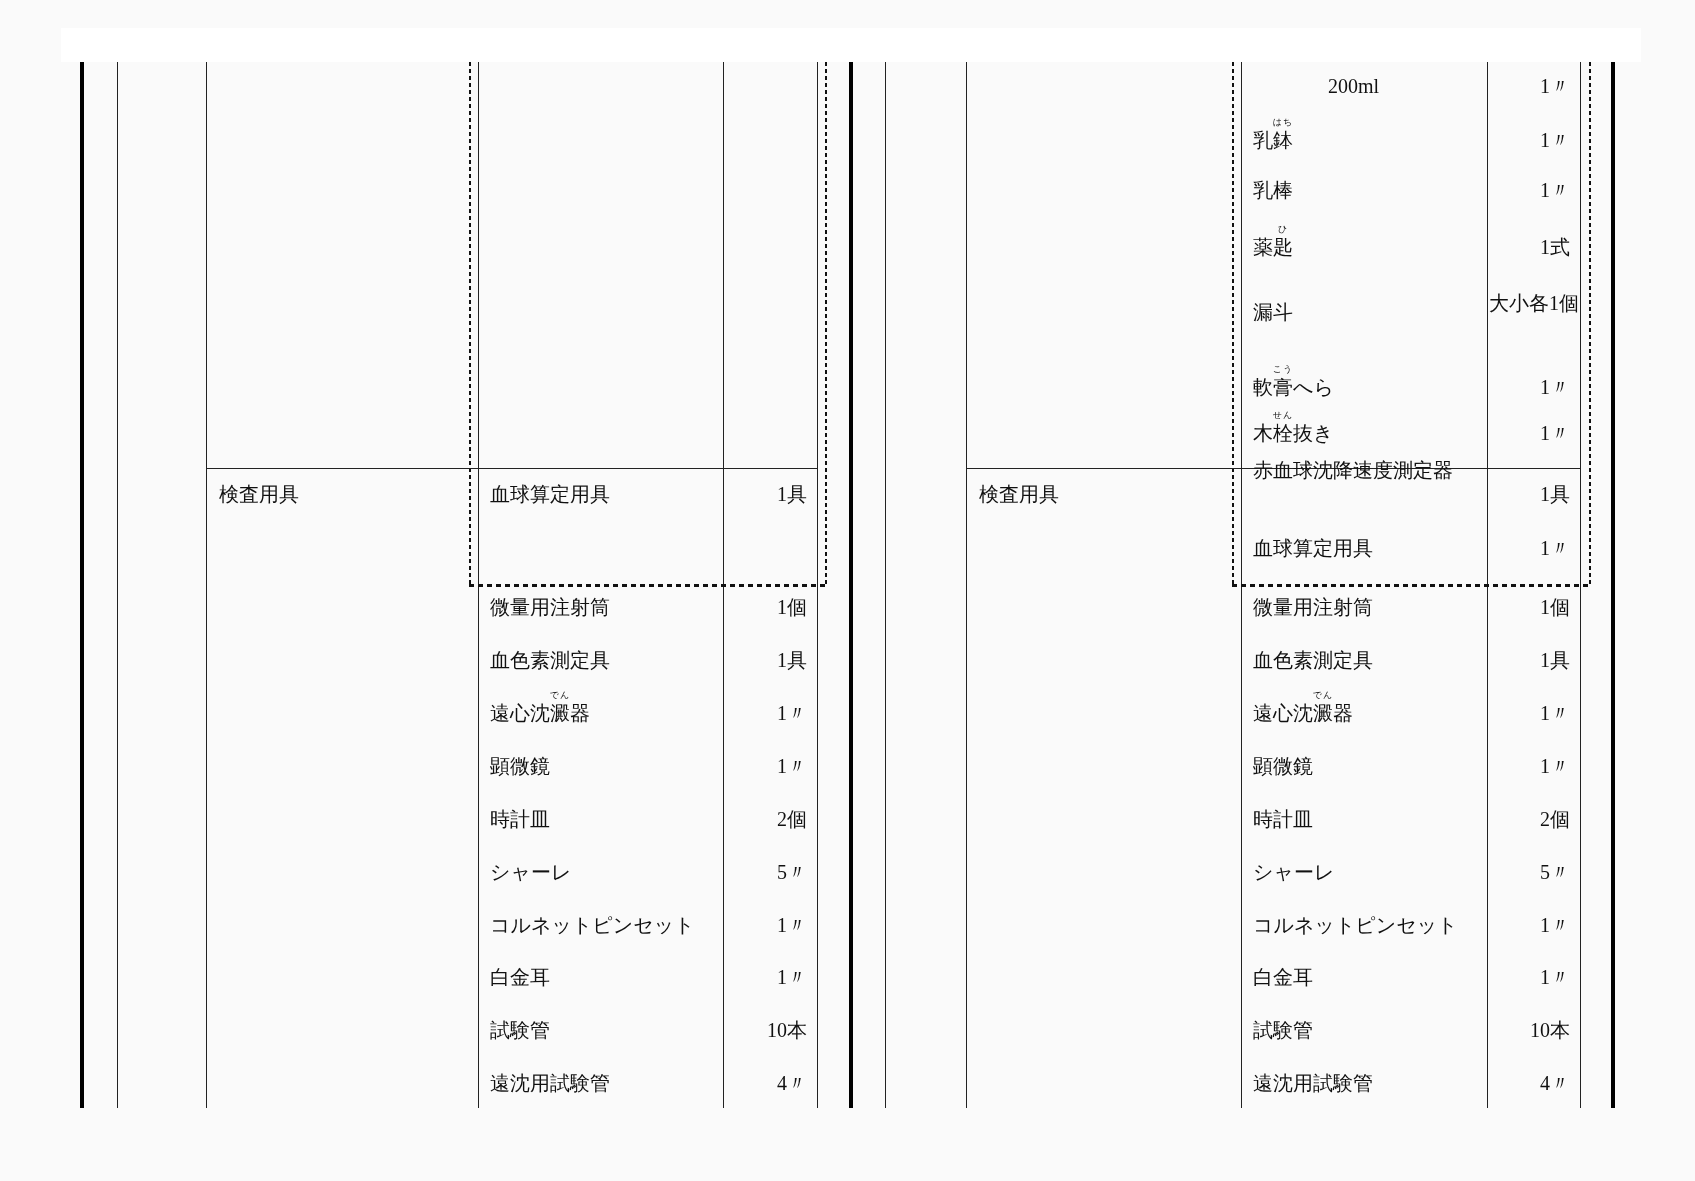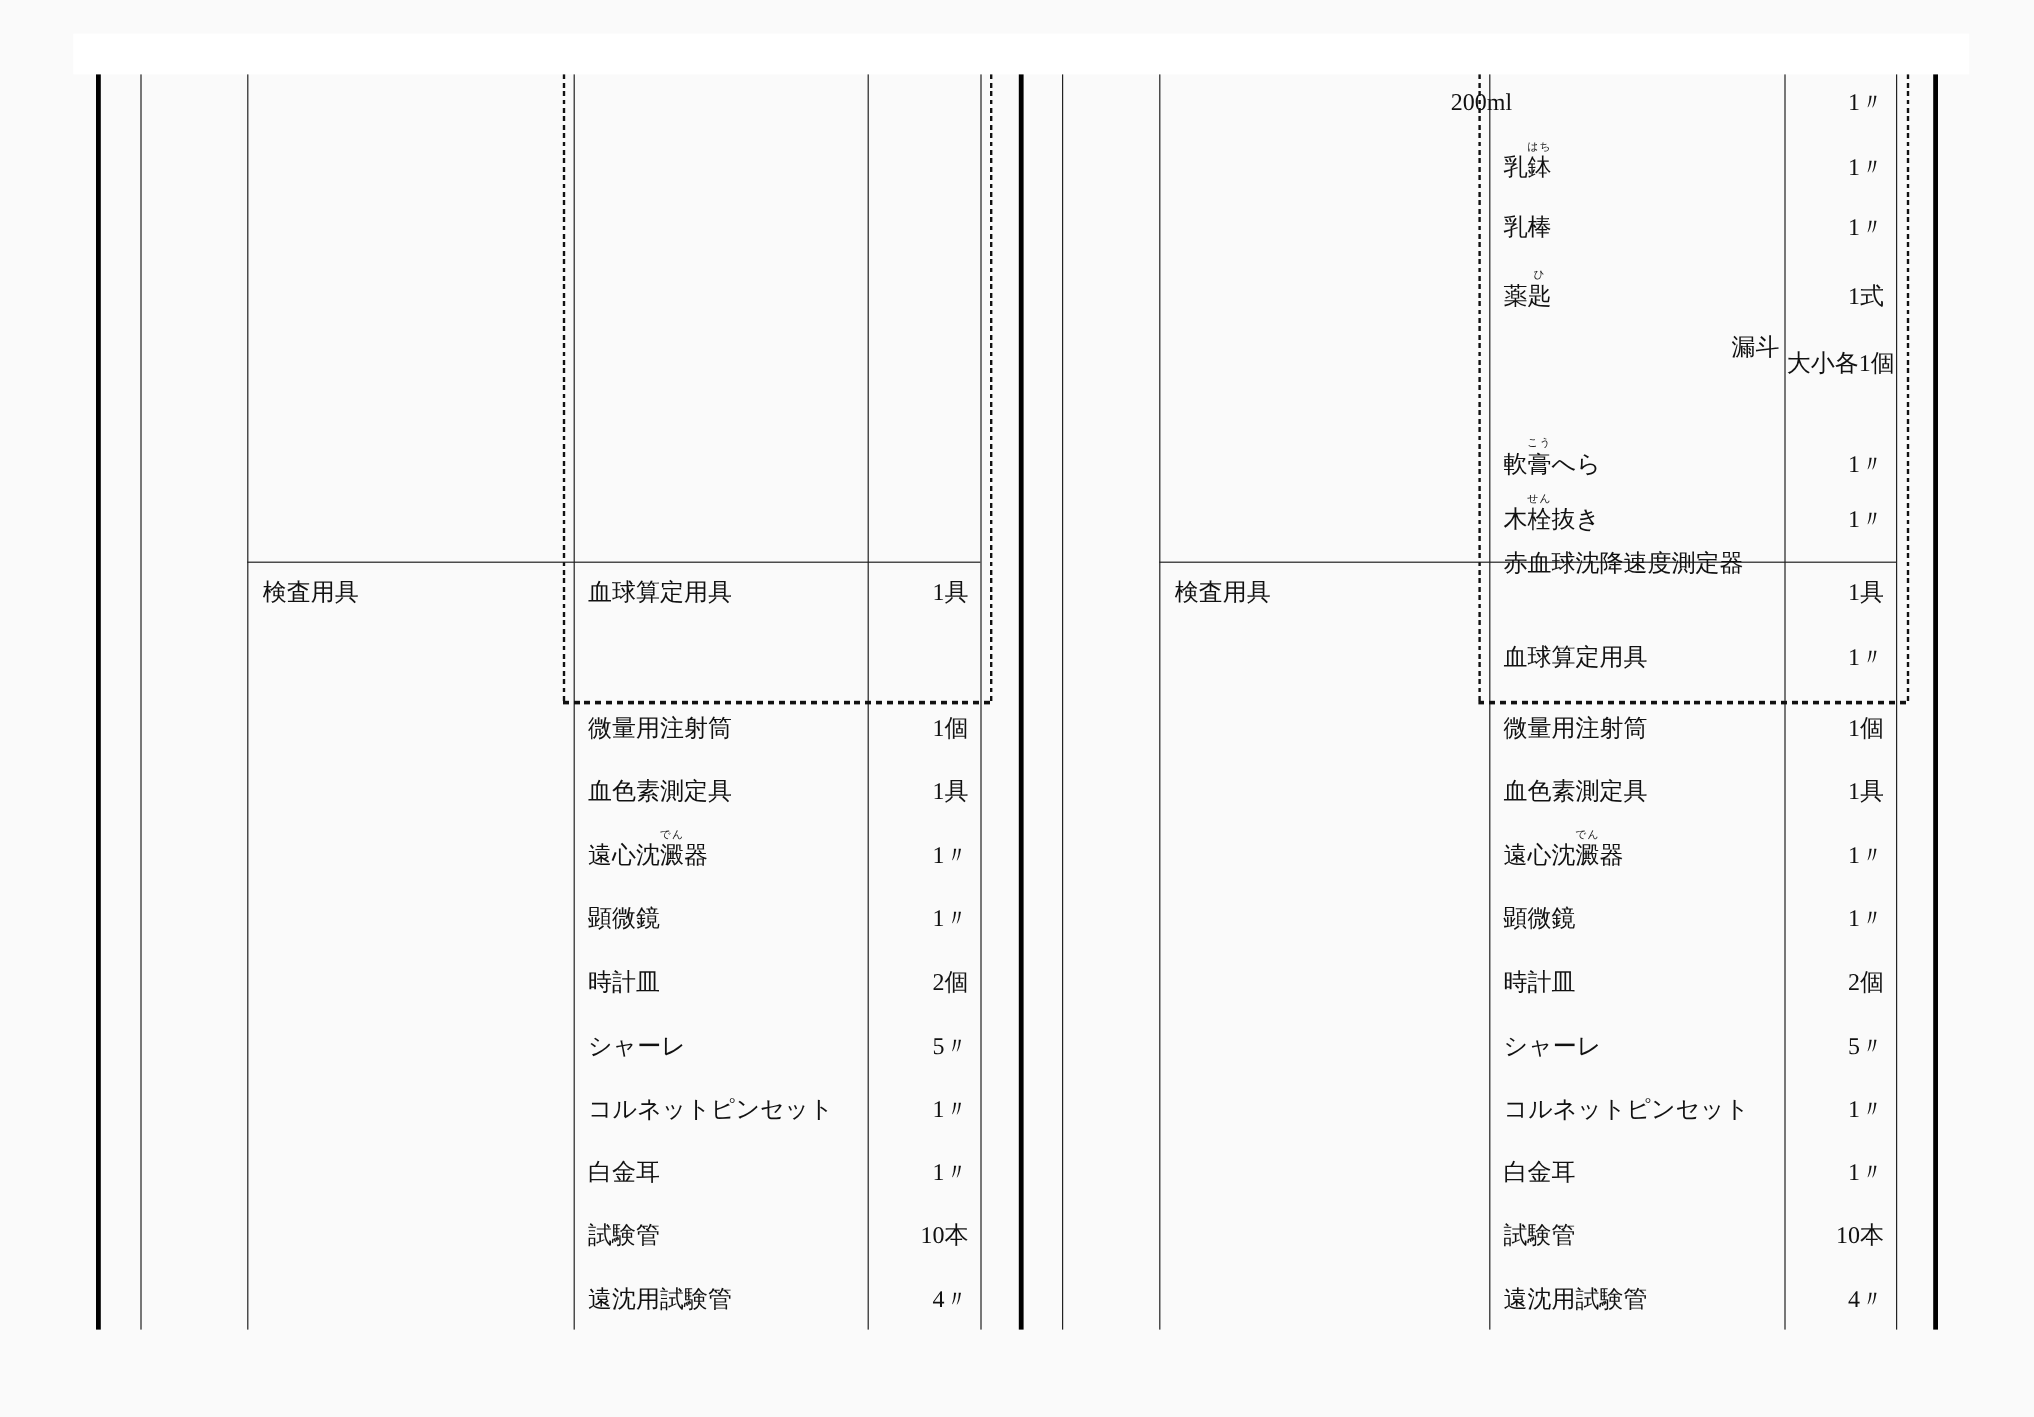--- a/index.html
+++ b/index.html
@@ -110,29 +110,29 @@
       <div class="cell" style="left: 490px; top: 915px; width: 230px;">コルネットピンセット</div>
       <div class="cell qty" style="left: 729px; top: 915px; width: 78px;">1〃</div>
       <div class="cell" style="left: 490px; top: 967px; width: 230px;">白金耳</div>
       <div class="cell qty" style="left: 729px; top: 967px; width: 78px;">1〃</div>
       <div class="cell" style="left: 490px; top: 1020px; width: 230px;">試験管</div>
       <div class="cell qty" style="left: 729px; top: 1020px; width: 78px;">10本</div>
       <div class="cell" style="left: 490px; top: 1073px; width: 230px;">遠沈用試験管</div>
       <div class="cell qty" style="left: 729px; top: 1073px; width: 78px;">4〃</div>
     </div>
   <div id="rows-right">
-      <div class="cell" style="left: 1189px; top: 76px; width: 230px;">　200ml</div>
+      <div class="cell" style="left: 1308px; top: 76px; width: 230px;">　200ml</div>
       <div class="cell qty" style="left: 1493px; top: 76px; width: 77px;">1〃</div>
       <div class="cell" style="left: 1253px; top: 130px; width: 230px;">乳<span class="fr">鉢<span class="rt">はち</span></span></div>
       <div class="cell qty" style="left: 1493px; top: 130px; width: 77px;">1〃</div>
       <div class="cell" style="left: 1253px; top: 180px; width: 230px;">乳棒</div>
       <div class="cell qty" style="left: 1493px; top: 180px; width: 77px;">1〃</div>
       <div class="cell" style="left: 1253px; top: 237px; width: 230px;">薬<span class="fr">匙<span class="rt">ひ</span></span></div>
       <div class="cell qty" style="left: 1493px; top: 237px; width: 77px;">1式</div>
-      <div class="cell" style="left: 1253px; top: 280px; width: 230px; text-align: right;">漏斗</div>
+      <div class="cell" style="left: 1253px; top: 302px; width: 230px;">漏斗</div>
       <div class="cell qty-wrap" style="left: 1489px; top: 288px; width: 90px;">大小各1個</div>
       <div class="cell" style="left: 1253px; top: 377px; width: 230px;">軟<span class="fr">膏<span class="rt">こう</span></span>へら</div>
       <div class="cell qty" style="left: 1493px; top: 377px; width: 77px;">1〃</div>
       <div class="cell" style="left: 1253px; top: 423px; width: 230px;">木<span class="fr">栓<span class="rt">せん</span></span>抜き</div>
       <div class="cell qty" style="left: 1493px; top: 423px; width: 77px;">1〃</div>
       <div class="cell" style="left: 1253px; top: 460px; width: 230px;">赤血球沈降速度測定器</div>
       <div class="cell qty" style="left: 1493px; top: 484px; width: 77px;">1具</div>
       <div class="cell" style="left: 1253px; top: 538px; width: 230px;">血球算定用具</div>
       <div class="cell qty" style="left: 1493px; top: 538px; width: 77px;">1〃</div>
       <div class="cell" style="left: 1253px; top: 597px; width: 230px;">微量用注射筒</div>

